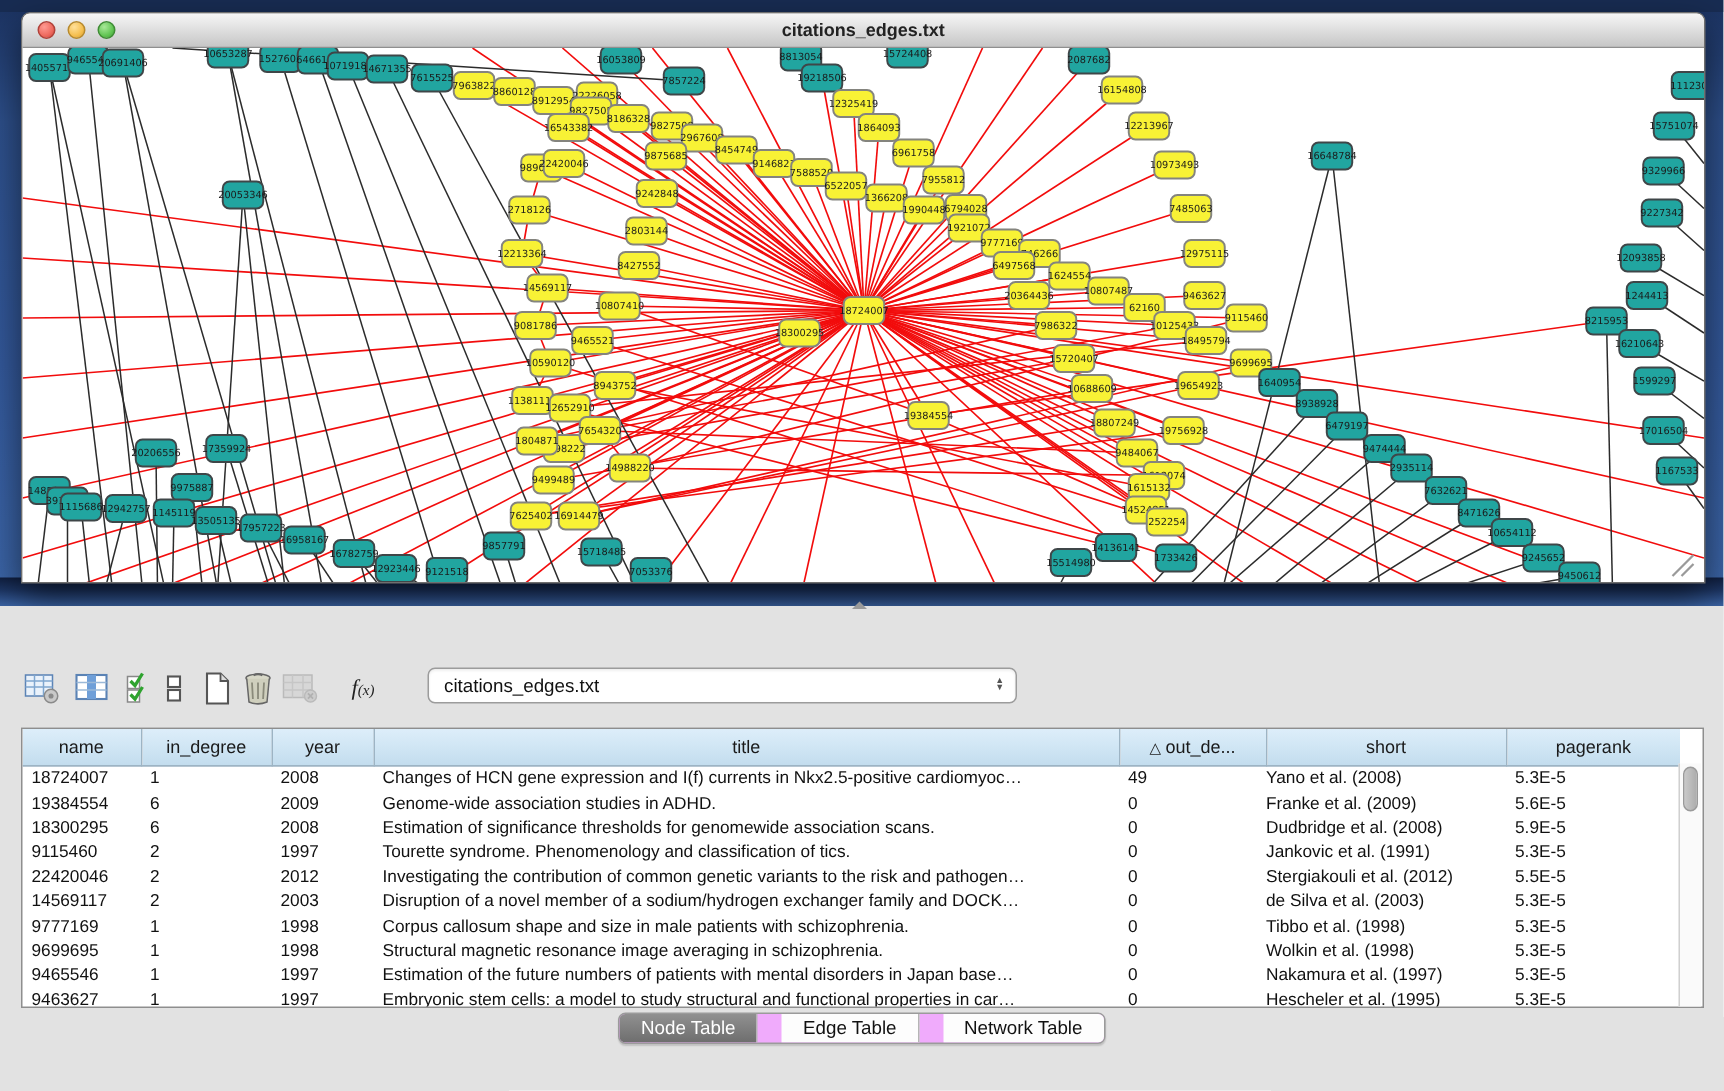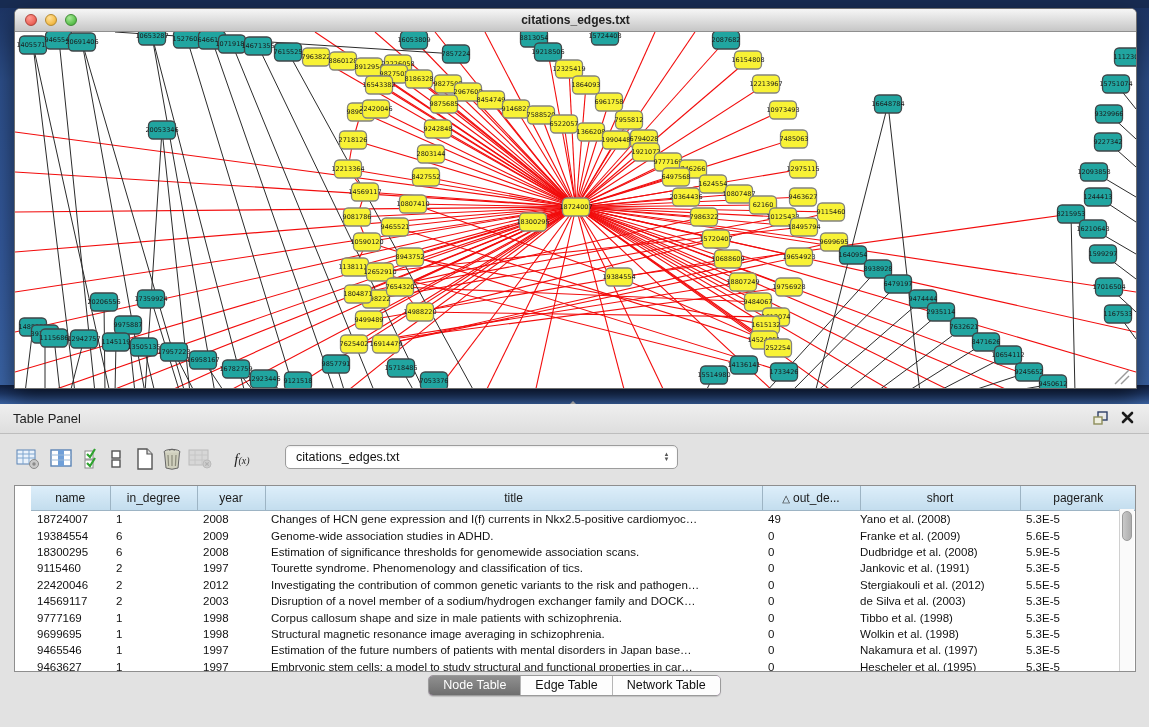--- a/index.html
+++ b/index.html
@@ -48,37 +48,37 @@
   #net-select{position:absolute;left:285px;top:7px;width:393px;height:24px;background:#fff;
     border:1px solid #9c9c9c;border-radius:5px;box-sizing:border-box;
     font-size:12.5px;color:#111;line-height:22px;padding-left:10px;
     box-shadow:inset 0 1px 2px rgba(0,0,0,.08);}
   #net-select .stepper{position:absolute;right:6px;top:3px;width:9px;height:16px;
     display:flex;flex-direction:column;align-items:center;justify-content:center;color:#555;}
   #net-select .stepper span{font-size:6px;line-height:5px;}
   
   #table-wrap{position:absolute;left:14px;top:81px;width:1122px;height:187px;background:#fff;
     border:1px solid #8e8e8e;box-sizing:border-box;overflow:hidden;}
-  table{border-collapse:collapse;table-layout:fixed;width:1105px;margin-left:16px;}
+  table{border-collapse:collapse;table-layout:fixed;width:1105px;}
   th{height:22px;background:linear-gradient(180deg,#ddeefa,#c3ddee);
     border-right:1px solid #9db4c4;border-bottom:1px solid #9db4c4;
     font-size:12px;font-weight:normal;color:#1a1a1a;text-align:center;overflow:hidden;white-space:nowrap;}
   th:last-child{border-right:none;}
   td{height:16.4px;font-size:11.5px;color:#111;white-space:nowrap;overflow:hidden;
     padding:0 0 0 6px;}
   td.center{text-align:left;padding-left:0;}
   .sort-glyph{font-size:10px;color:#222;margin-right:3px;}
   #v-scrollbar{position:absolute;right:1px;top:23px;width:14px;height:163px;background:#fafafa;
     border-left:1px solid #d0d0d0;}
   #v-thumb{position:absolute;left:2px;top:2px;width:10px;height:30px;border-radius:5px;
     background:linear-gradient(90deg,#c9c9c9,#adadad);border:1px solid #9a9a9a;box-sizing:border-box;}
   
   #tabbar{position:absolute;left:0;top:271px;width:1149px;height:22px;text-align:center;}
   #tabs{display:inline-flex;border:1px solid #9b9b9b;border-radius:5px;overflow:hidden;background:#f0abfc;
-    box-shadow:0 1px 1px rgba(0,0,0,.15);}
+    box-shadow:0 1px 1px rgba(0,0,0,.15);gap:16px;}
   .tab{padding:2px 14px 3px 14px;font-size:12.5px;color:#111;background:#fdfdfd;border-right:1px solid #b5b5b5;cursor:pointer;}
   .tab:last-child{border-right:none;text-align:right;}
   .tab.selected{background:linear-gradient(180deg,#909090,#6e6e6e);color:#fff;}
   
   #statusbar{position:absolute;left:0;top:296px;width:1149px;height:27px;}
   #memory{position:absolute;right:14px;top:6px;font-size:11.5px;color:#222;display:flex;align-items:center;}
   #memory-dot{width:13px;height:13px;border-radius:50%;margin-left:6px;
     background:radial-gradient(circle at 35% 30%,#8ce07a,#3cb92f 65%,#2d8f22);border:1px solid #4d8f45;box-sizing:border-box;}
 </style>
 </head>
@@ -837,34 +837,20 @@
           <line x1="1100" y1="352" x2="1114" y2="338" stroke="#9a9a9a" stroke-width="1.5"></line>
           <line x1="1106" y1="352" x2="1114" y2="344" stroke="#9a9a9a" stroke-width="1.5"></line>
         </g>
       </svg>
     </div>
   </div>
 </div>
 
 <div id="table-panel">
   <div id="panel-splitter"></div>
-  <div id="panel-header">
-    <div id="panel-title">Table Panel</div>
-    <div id="panel-float">
-      <svg width="16" height="15" viewBox="0 0 16 15">
-        <rect x="5" y="1" width="9" height="8" fill="none" stroke="#2c3e66" stroke-width="1.4"></rect>
-        <rect x="1" y="6" width="8" height="7" fill="#efefdf" stroke="#8e8e5a" stroke-width="1.4"></rect>
-      </svg>
-    </div>
-    <div id="panel-close">
-      <svg width="15" height="15" viewBox="0 0 15 15">
-        <path d="M3,3 L12,12 M12,3 L3,12" stroke="#1a1a1a" stroke-width="2.6" stroke-linecap="round"></path>
-      </svg>
-    </div>
-  </div>
 
   <div id="toolbar">
     <div class="tb-btn" style="left:14px">
       <svg width="24" height="22" viewBox="0 0 24 22">
         <rect x="1" y="2" width="18" height="14" fill="#eaf2fb" stroke="#5b83b5"></rect>
         <path d="M1,6 H19 M1,10 H19 M7,2 V16 M13,2 V16" stroke="#7fa6cf" stroke-width="1"></path>
         <circle cx="18" cy="16" r="4.5" fill="#c9c9c9" stroke="#8a8a8a"></circle>
         <circle cx="18" cy="16" r="1.7" fill="#8a8a8a"></circle>
       </svg>
     </div>

